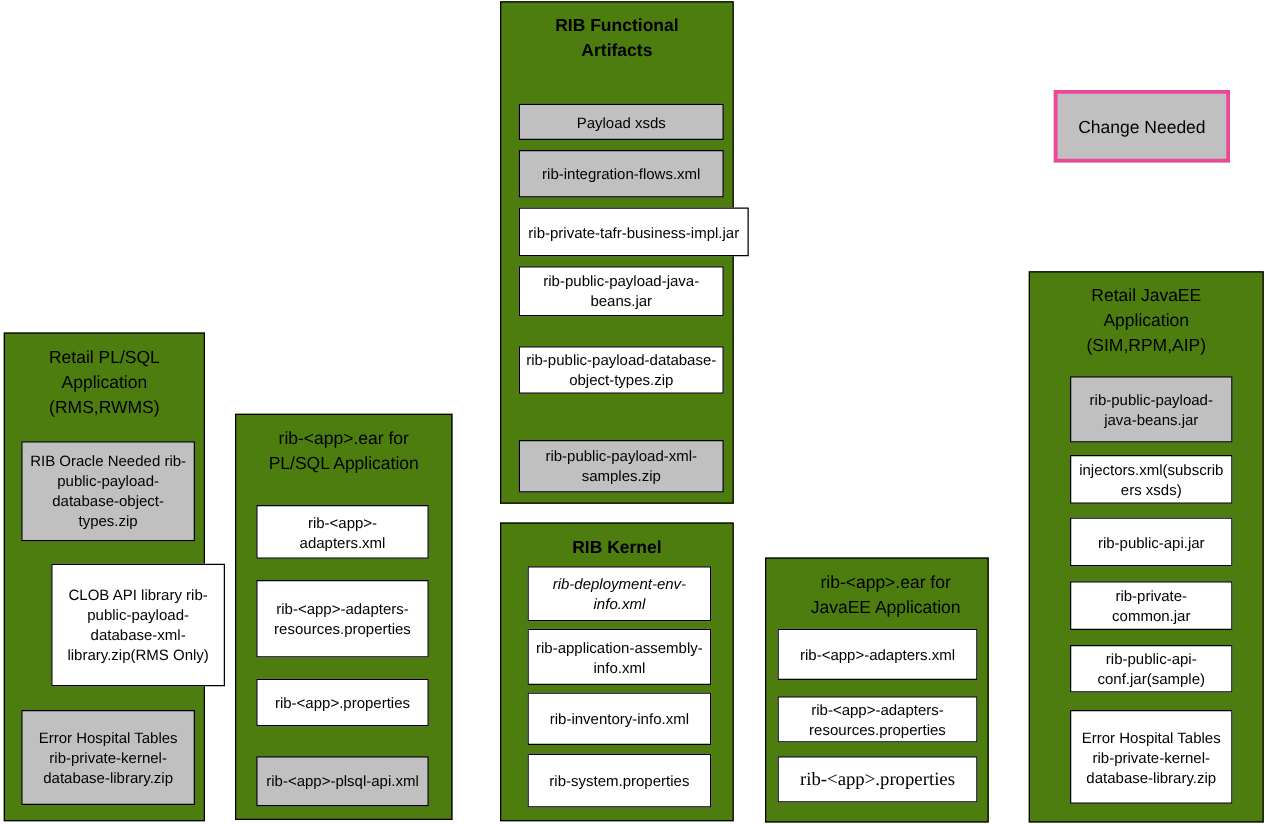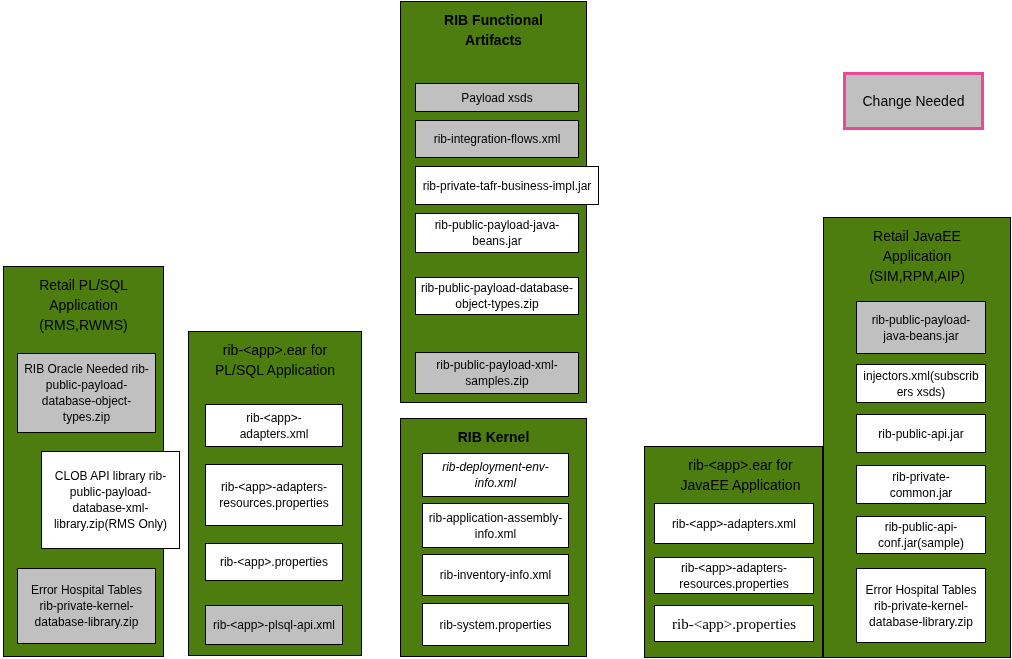--- a/index.html
+++ b/index.html
@@ -94,21 +94,21 @@
   </div>
 
   <div class="group" style="left:400px; top:418px; width:187px; height:239px;">
     <div class="group-title bold">RIB Kernel</div>
     <div class="item" style="left:21px; top:34px; width:147px; height:44px;font-style:italic;">rib-deployment-env-info.xml</div>
     <div class="item" style="left:21px; top:84px; width:147px; height:45px;">rib-application-assembly-info.xml</div>
     <div class="item" style="left:21px; top:135px; width:147px; height:42px;">rib-inventory-info.xml</div>
     <div class="item" style="left:21px; top:184px; width:147px; height:43px;">rib-system.properties</div>
   </div>
 
-  <div class="group" style="left:644px; top:446px; width:179px; height:212px;padding-left:14px;">
+  <div class="group" style="left:612px; top:446px; width:179px; height:212px;padding-left:14px;">
     <div class="group-title" style="max-width:150px;">rib-&lt;app&gt;.ear for JavaEE Application</div>
     <div class="item" style="left:9px; top:56px; width:160px; height:41px;">rib-&lt;app&gt;-adapters.xml</div>
     <div class="item" style="left:9px; top:110px; width:160px; height:37px;">rib-&lt;app&gt;-adapters-resources.properties</div>
     <div class="item serif" style="left:9px; top:158px; width:160px; height:37px;">rib-&lt;app&gt;.properties</div>
   </div>
 
   <div class="group" style="left:823px; top:217px; width:188px; height:441px;">
     <div class="group-title" style="max-width:130px;">Retail JavaEE Application (SIM,RPM,AIP)</div>
     <div class="item changed" style="left:32px; top:83px; width:130px; height:53px;">rib-public-payload-java-beans.jar</div>
     <div class="item" style="left:32px; top:146px; width:130px; height:39px;">injectors.xml(subscribers xsds)</div>

